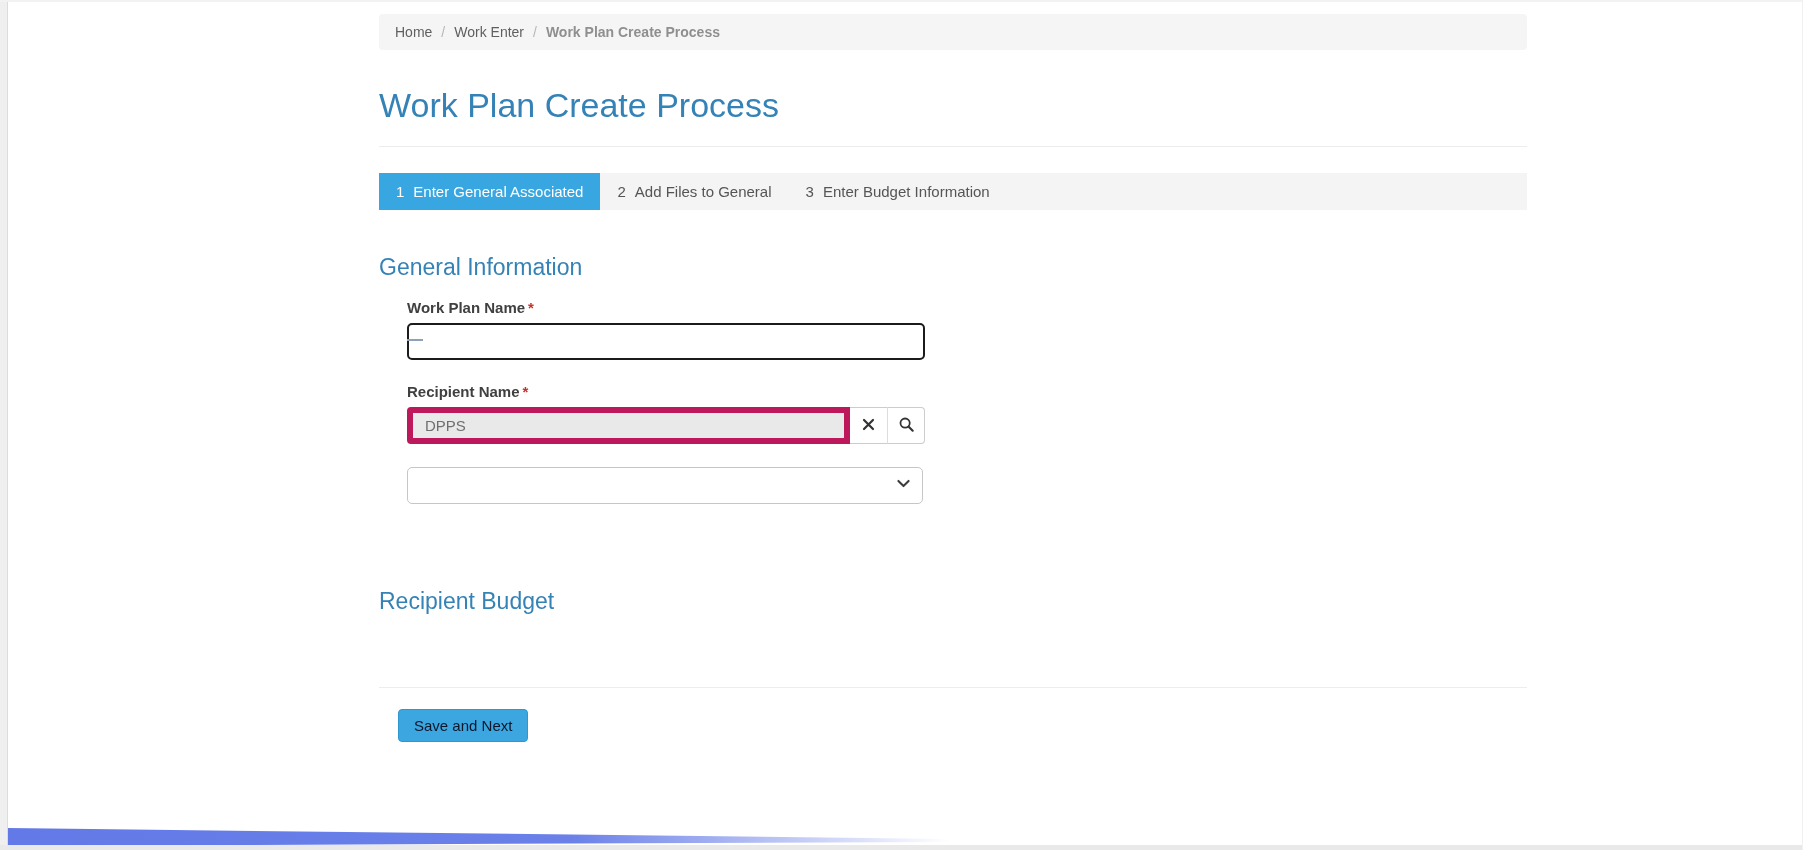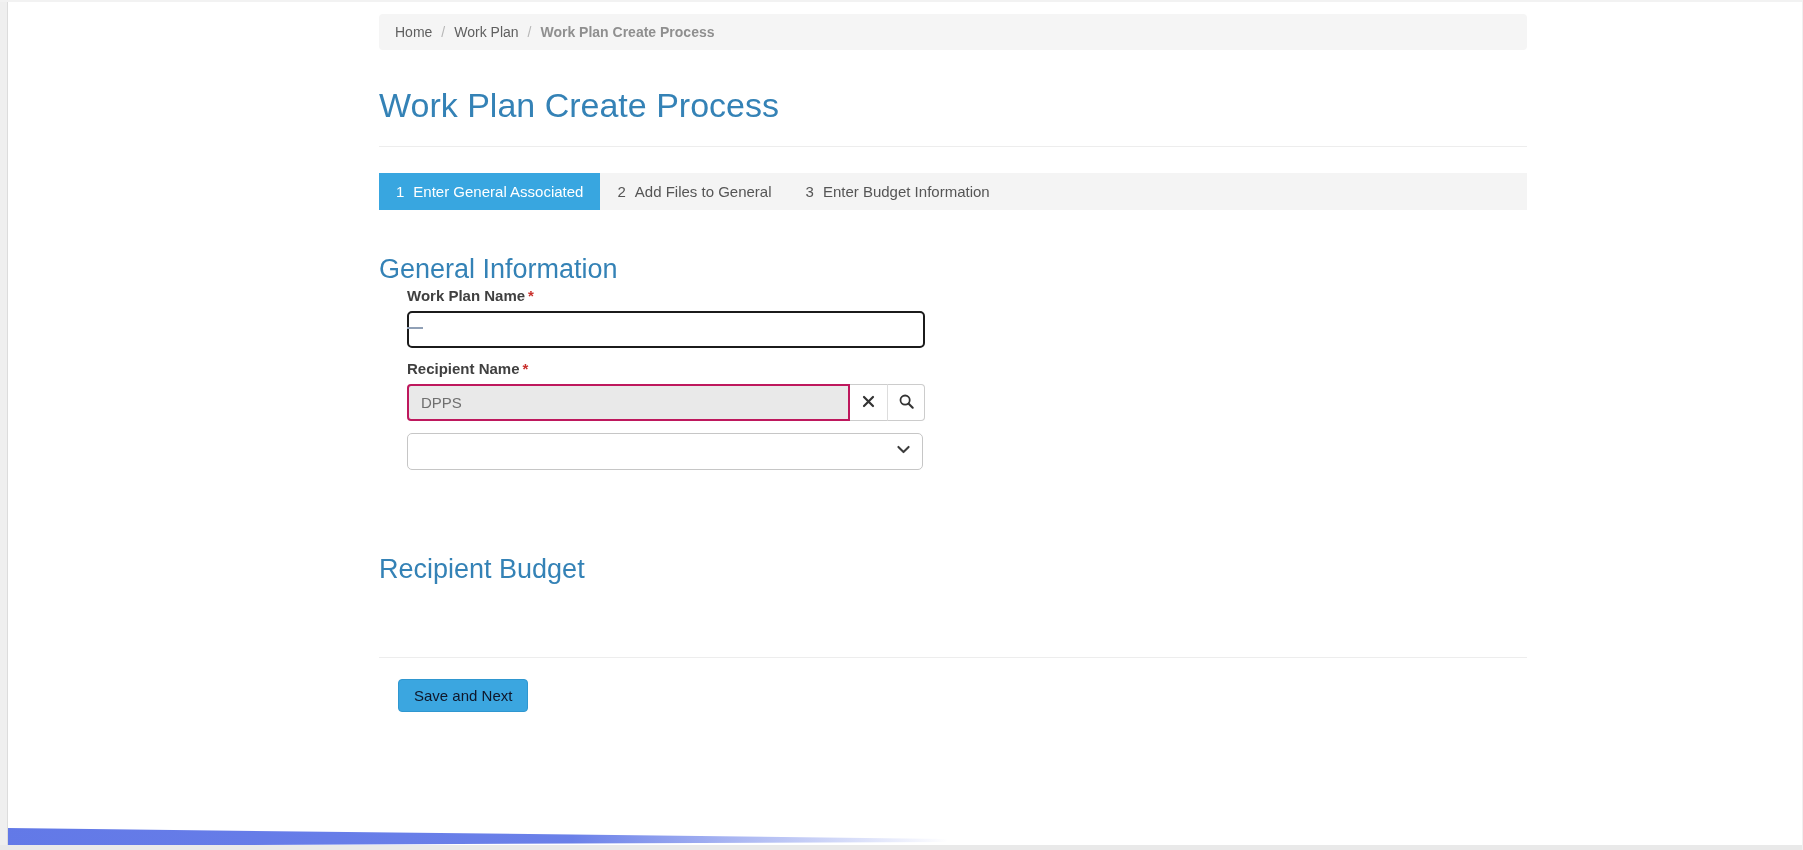--- a/index.html
+++ b/index.html
@@ -21,57 +21,57 @@
   
   .page-title { margin-top:36px; font-size:34px; font-weight:400; color:#3482b6; letter-spacing:0; }
   .title-divider { margin-top:21px; border-bottom:1px solid #ededed; }
 
   
   .wizard { margin-top:26px; display:flex; background:#f4f4f4; height:37px; align-items:stretch; }
   .wizard .step { display:flex; align-items:center; gap:9px; padding:0 17px; font-size:15px; color:#555; cursor:pointer; white-space:nowrap; }
   .wizard .step.active { background:#38a6e0; color:#ffffff; }
 
   
-  .section-title { font-size:27px; font-weight:400; color:#3482b6; }
+  .section-title { font-size:23px; font-weight:400; color:#3482b6; }
   .section-general { margin-top:44px; }
   .section-assoc { margin-top:84px; }
 
   .form-area { padding-left:28px; }
-  .field { margin-top:2px; }
-  .field + .field { margin-top:12px; }
+  .field { margin-top:18px; }
+  .field + .field { margin-top:23px; }
   .field-label { font-size:15px; font-weight:700; color:#404040; }
   .req { color:#c9302c; margin-left:3px; font-weight:700; }
 
   .input-wpn { position:relative; margin-top:7px; width:518px; height:37px; }
   .input-wpn input { width:100%; height:100%; border:2px solid #1b1b1b; border-radius:5px; padding:0 10px; font-size:15px; font-family:"Liberation Sans", sans-serif; outline:none; background:#fff; }
   .caret-dash { position:absolute; left:0; top:16px; width:16px; height:2px; background:#90a0b6; pointer-events:none; }
 
   .input-group { margin-top:7px; display:flex; width:518px; height:37px; }
-  .input-group input { flex:1; min-width:0; height:100%; background:#e9e9e9; border:2px solid #be185d; border-radius:4px 0 0 4px; padding:0 12px; font-size:15px; color:#6f6f6f; font-family:"Liberation Sans", sans-serif; }
+  .input-group input { flex:1; min-width:0; height:100%; background:#e9e9e9; border:6px solid #be185d; border-radius:4px 0 0 4px; padding:0 12px; font-size:15px; color:#6f6f6f; font-family:"Liberation Sans", sans-serif; }
   .addon-btn { width:38px; height:37px; background:#ffffff; border:1px solid #cccccc; display:flex; align-items:center; justify-content:center; cursor:pointer; }
   .addon-btn.clear { border-left:none; border-radius:0; }
   .addon-btn.search { border-left:1px solid #dddddd; margin-left:-1px; border-radius:0 4px 4px 0; }
 
   .select-box { margin-top:7px; width:516px; height:37px; border:1px solid #c6c6c6; border-radius:5px; background:#fff; display:flex; align-items:center; justify-content:flex-end; padding:0 10px; cursor:pointer; }
 
   .form-divider { margin-top:72px; border-bottom:1px solid #ededed; }
 
   .save-btn { margin-top:21px; margin-left:19px; background:#3ba6e0; border:1px solid #2f97d0; border-radius:4px; color:#0f172a; font-size:15px; font-family:"Liberation Sans", sans-serif; padding:7px 15px; cursor:pointer; }
 </style>
 </head>
 <body>
 
 <div class="edge-left"></div>
 
 <div class="container">
 
   <nav class="breadcrumb">
     <span class="crumb">Home</span>
     <span class="sep">/</span>
-    <span class="crumb">Work Plan</span>
+    <span class="crumb">Work Enter</span>
     <span class="sep">/</span>
     <span class="crumb active">Work Plan Create Process</span>
   </nav>
 
   <h1 class="page-title">Work Plan Create Process</h1>
   <div class="title-divider"></div>
 
   <div class="wizard">
     <div class="step active">
       <span>1</span>

